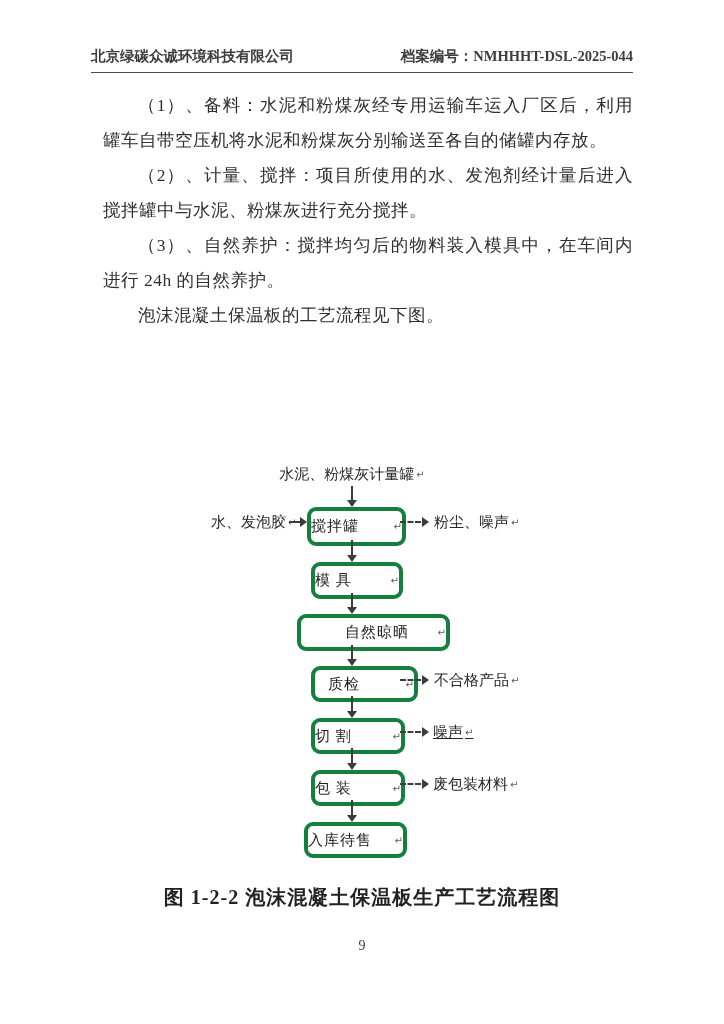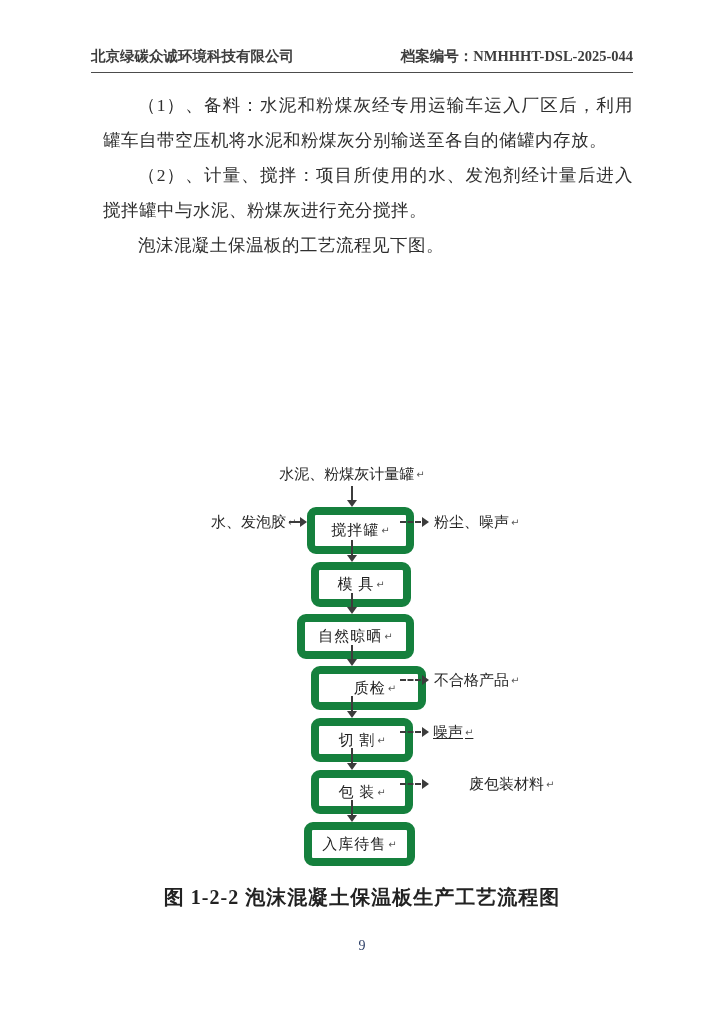--- a/index.html
+++ b/index.html
@@ -19,22 +19,22 @@
     position:absolute; left:103px; top:88px; width:530px;
     font-size:17.5px; line-height:35px; text-align:justify; text-justify:inter-ideograph;
     color:#2f2f2f; letter-spacing:0.5px;
   }
   .body-text p { margin:0; text-indent:2em; }
   
   .flowchart { position:absolute; left:0; top:460px; width:724px; height:400px; }
   .fc-text { position:absolute; font-size:15px; color:#262626; white-space:nowrap; line-height:20px; }
   .fc-center { transform:translateX(-50%); }
   .fc-box {
-    position:absolute; border:8px solid #15803d; border-radius:9px; background:#ffffff;
-    display:flex; align-items:center; justify-content:center;
+    position:absolute; border:4px solid #15803d; border-radius:9px; background:#ffffff;
+    display:flex; align-items:center; justify-content:space-between;
     font-size:15px; color:#1f1f1f; white-space:nowrap; letter-spacing:1px;
   }
   .ret {
     font-size:10px; color:#5a5a5a; margin-left:2px; letter-spacing:0;
     font-family:"DejaVu Sans",sans-serif; vertical-align:1px;
   }
   .va { position:absolute; width:2px; background:#3c3c3c; }
   .va::after {
     content:""; position:absolute; left:-4px; bottom:-7px; width:0; height:0;
     border-left:5px solid transparent; border-right:5px solid transparent; border-top:7px solid #3c3c3c;
@@ -64,20 +64,21 @@
 <div class="page">
 
   <div class="header">
     <span>北京绿碳众诚环境科技有限公司</span>
     <span><span>档案编号：</span><span>NMHHHT-DSL-2025-044</span></span>
   </div>
 
   <div class="body-text">
     <p>（1）、备料：水泥和粉煤灰经专用运输车运入厂区后，利用罐车自带空压机将水泥和粉煤灰分别输送至各自的储罐内存放。</p>
     <p>（2）、计量、搅拌：项目所使用的水、发泡剂经计量后进入搅拌罐中与水泥、粉煤灰进行充分搅拌。</p>
+    <p>（3）、自然养护：搅拌均匀后的物料装入模具中，在车间内进行 24h 的自然养护。</p>
     <p>泡沫混凝土保温板的工艺流程见下图。</p>
   </div>
 
   <div class="flowchart">
 
     <div class="fc-text fc-center" style="left:352px; top:4px;"><span>水泥、粉煤灰计量罐</span><span class="ret">↵</span></div>
 
     <div class="va" style="left:351px; top:26px; height:14px;"></div>
 
     <div class="fc-box" style="left:307px; top:47px; width:91px; height:31px;">
@@ -91,21 +92,21 @@
 
     <div class="va" style="left:351px; top:80px; height:15px;"></div>
 
     <div class="fc-box" style="left:311px; top:102px; width:84px; height:29px;">
         <span>模 具</span>
         <span class="ret">↵</span>
       </div>
 
     <div class="va" style="left:351px; top:133px; height:14px;"></div>
 
-    <div class="fc-box" style="left:297px; top:154px; width:101px; height:29px;">
+    <div class="fc-box" style="left:297px; top:154px; width:101px; height:29px;padding-left:44px;">
         <span>自然晾晒</span>
         <span class="ret">↵</span>
       </div>
 
     <div class="va" style="left:351px; top:185px; height:14px;"></div>
 
     <div class="fc-box" style="left:311px; top:206px; width:86px; height:28px;padding-left:13px;">
         <span>质检</span>
         <span class="ret">↵</span>
       </div>
@@ -121,21 +122,21 @@
     <div class="da" style="left:400px; top:271px; width:21px;"></div>
     <div class="fc-text" style="left:433px; top:262px;text-decoration:underline;"><span>噪声</span><span class="ret">↵</span></div>
 
     <div class="va" style="left:351px; top:288px; height:15px;"></div>
 
     <div class="fc-box" style="left:311px; top:310px; width:86px; height:28px;">
         <span>包 装</span>
         <span class="ret">↵</span>
       </div>
     <div class="da" style="left:400px; top:323px; width:21px;"></div>
-    <div class="fc-text" style="left:433px; top:314px;margin-left:36px;"><span>废包装材料</span><span class="ret">↵</span></div>
+    <div class="fc-text" style="left:433px; top:314px;"><span>废包装材料</span><span class="ret">↵</span></div>
 
     <div class="va" style="left:351px; top:340px; height:15px;"></div>
 
     <div class="fc-box" style="left:304px; top:362px; width:95px; height:28px;">
         <span>入库待售</span>
         <span class="ret">↵</span>
       </div>
 
   </div>
 

